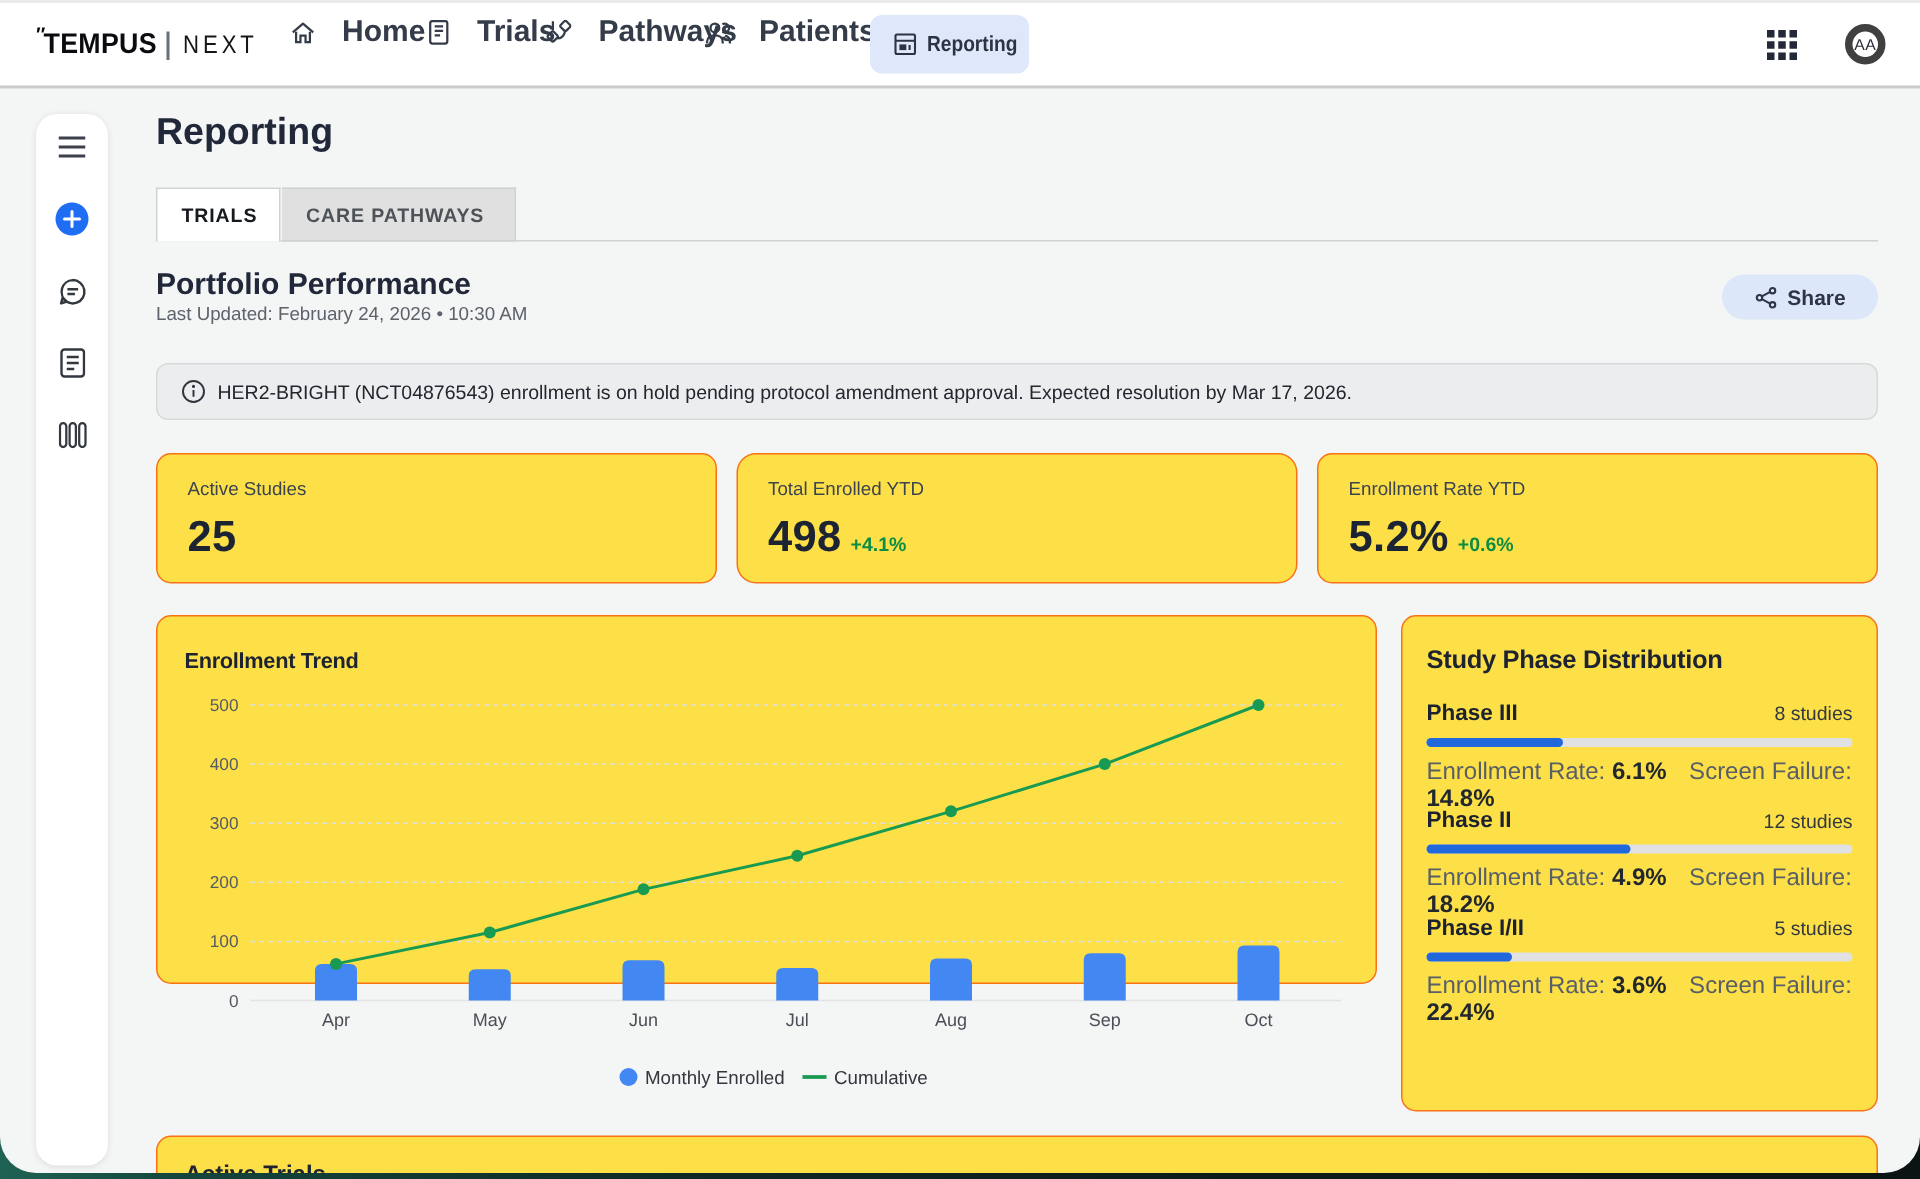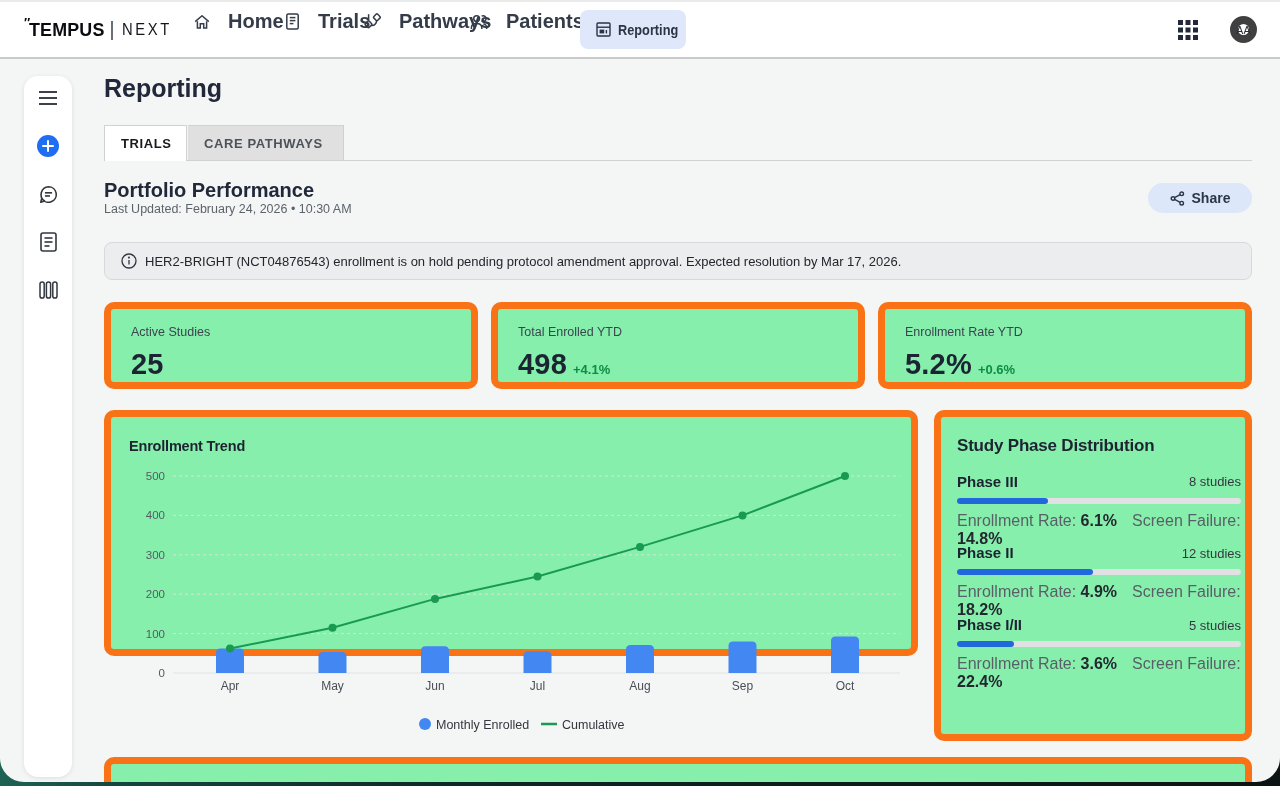--- a/index.html
+++ b/index.html
@@ -17,21 +17,21 @@
   .logo { position:absolute; left:29px; top:17px; height:26px; display:flex; align-items:center; }
   .logo .tempus { font-size:19px; font-weight:800; letter-spacing:.2px; color:#0a0c10; display:inline-block; transform:scaleX(.94); transform-origin:left center; }
   .logo .mark { position:absolute; left:-5px; top:-2px; font-size:13px; font-weight:900; color:#0a0c10; }
   .logo .sep { display:inline-block; width:1.5px; height:19px; background:#6a7077; margin:0 9px 0 7px; }
   .logo .next { font-size:17px; font-weight:500; letter-spacing:3px; color:#14161a; display:inline-block; transform:scaleX(.87); transform-origin:left center; }
   .navitem { position:absolute; top:0; height:43px; display:flex; align-items:center; gap:18px; color:#343b49; font-size:20px; font-weight:600; }
   .navitem svg { display:block; }
   .pill { position:absolute; left:580px; top:10px; width:106px; height:39px; background:#dfe8fb; border-radius:8px; padding-left:9px;
           display:flex; align-items:center; justify-content:center; gap:7px; color:#2c3342; font-size:14.5px; font-weight:700; }
   .gridicon { position:absolute; left:1178px; top:20px; }
-  .avatar { position:absolute; left:1230px; top:16px; width:27px; height:27px; border:8px solid #404040; border-radius:50%;
+  .avatar { position:absolute; left:1230px; top:16px; width:27px; height:27px; border:5px solid #404040; border-radius:50%;
             display:flex; align-items:center; justify-content:center; font-size:10.5px; color:#262c3b; letter-spacing:.3px; }
   
   .side { position:absolute; left:24px; top:76px; width:48px; height:701px; background:#fff; border-radius:14px;
           box-shadow:0 1px 4px rgba(0,0,0,.10); }
   .sicon { position:absolute; left:0; width:48px; display:flex; justify-content:center; }
   .plusbtn { width:22px; height:22px; border-radius:50%; background:#1f6df2; position:relative; }
   .plusbtn:before { content:""; position:absolute; left:5px; top:10px; width:12px; height:2px; background:#fff; border-radius:1px; }
   .plusbtn:after  { content:""; position:absolute; left:10px; top:5px; width:2px; height:12px; background:#fff; border-radius:1px; }
   
   .h1 { position:absolute; left:104px; top:74px; font-size:25px; font-weight:700; color:#21283a; }
@@ -40,21 +40,21 @@
          font-size:13px; font-weight:700; letter-spacing:.6px; white-space:nowrap; }
   .tab1 { left:104px; width:83px; background:#fff; border:1px solid #cfd1d3; border-bottom:none; color:#16191d; }
   .tab2 { left:188px; width:156px; background:#e0e0e0; border:1px solid #cfd1d3; border-left:none; color:#4c5258; }
   .ptitle { position:absolute; left:104px; top:179px; font-size:20px; font-weight:700; color:#21283a; }
   .psub { position:absolute; left:104px; top:202px; font-size:12.5px; color:#5d636b; }
   .share { position:absolute; left:1148px; top:183px; width:104px; height:30px; border-radius:15px; background:#dce7f9;
            display:flex; align-items:center; justify-content:center; gap:7px; font-size:14px; font-weight:700; color:#2c3648; }
   .banner { position:absolute; left:104px; top:242px; width:1148px; height:38px; background:#ecedef; border:1px solid #d7d9db;
             border-radius:8px; display:flex; align-items:center; padding:0 16px; gap:8px; font-size:13px; color:#22272e; }
   
-  .card { position:absolute; background:#86efac; border:7px solid #f97316; border-radius:10px; }
+  .card { position:absolute; background:#fde047; border:1px solid #f97316; border-radius:10px; }
   .stat { top:302px; width:374px; height:87px; }
   .stat .lbl { position:absolute; left:20px; top:16px; font-size:12.5px; color:#3c4450; }
   .stat .val { position:absolute; left:20px; top:41px; font-size:29px; line-height:1; font-weight:800; color:#1c2433; letter-spacing:.2px; }
   .stat .delta { font-size:13px; font-weight:700; color:#0d8c44; margin-left:6px; letter-spacing:0; }
   
   .ph-name { font-size:15px; font-weight:700; color:#1c2230; }
   .ph-count { font-size:13px; color:#33383f; font-weight:400; }
   .ph-track { position:absolute; left:0; width:284px; height:6px; border-radius:3px; background:#e1e1e3; }
   .ph-fill { height:6px; border-radius:3px; background:#2268dd; }
   .ph-stats { position:absolute; left:0; font-size:16px; color:#595f66; }
@@ -192,21 +192,21 @@
         <line x1="8" y1="7" x2="8" y2="11.5"></line>
         <circle cx="8" cy="4.6" r="0.4" fill="#2f353d"></circle>
     </svg>
     <span>HER2-BRIGHT (NCT04876543) enrollment is on hold pending protocol amendment approval. Expected resolution by Mar 17, 2026.</span>
   </div>
 
   <div class="card stat" style="left:104px;">
     <div class="lbl">Active Studies</div>
     <div class="val">25</div>
   </div>
-  <div class="card stat" style="left:491px;">
+  <div class="card stat" style="left:491px;border-radius:13px;">
     <div class="lbl">Total Enrolled YTD</div>
     <div class="val">498<span class="delta">+4.1%</span></div>
   </div>
   <div class="card stat" style="left:878px;">
     <div class="lbl">Enrollment Rate YTD</div>
     <div class="val">5.2%<span class="delta">+0.6%</span></div>
   </div>
 
   <div class="card" style="left:104px; top:410px; width:814px; height:246px;">
     <svg width="812" height="329" viewBox="0 0 812 329" style="display:block;">

